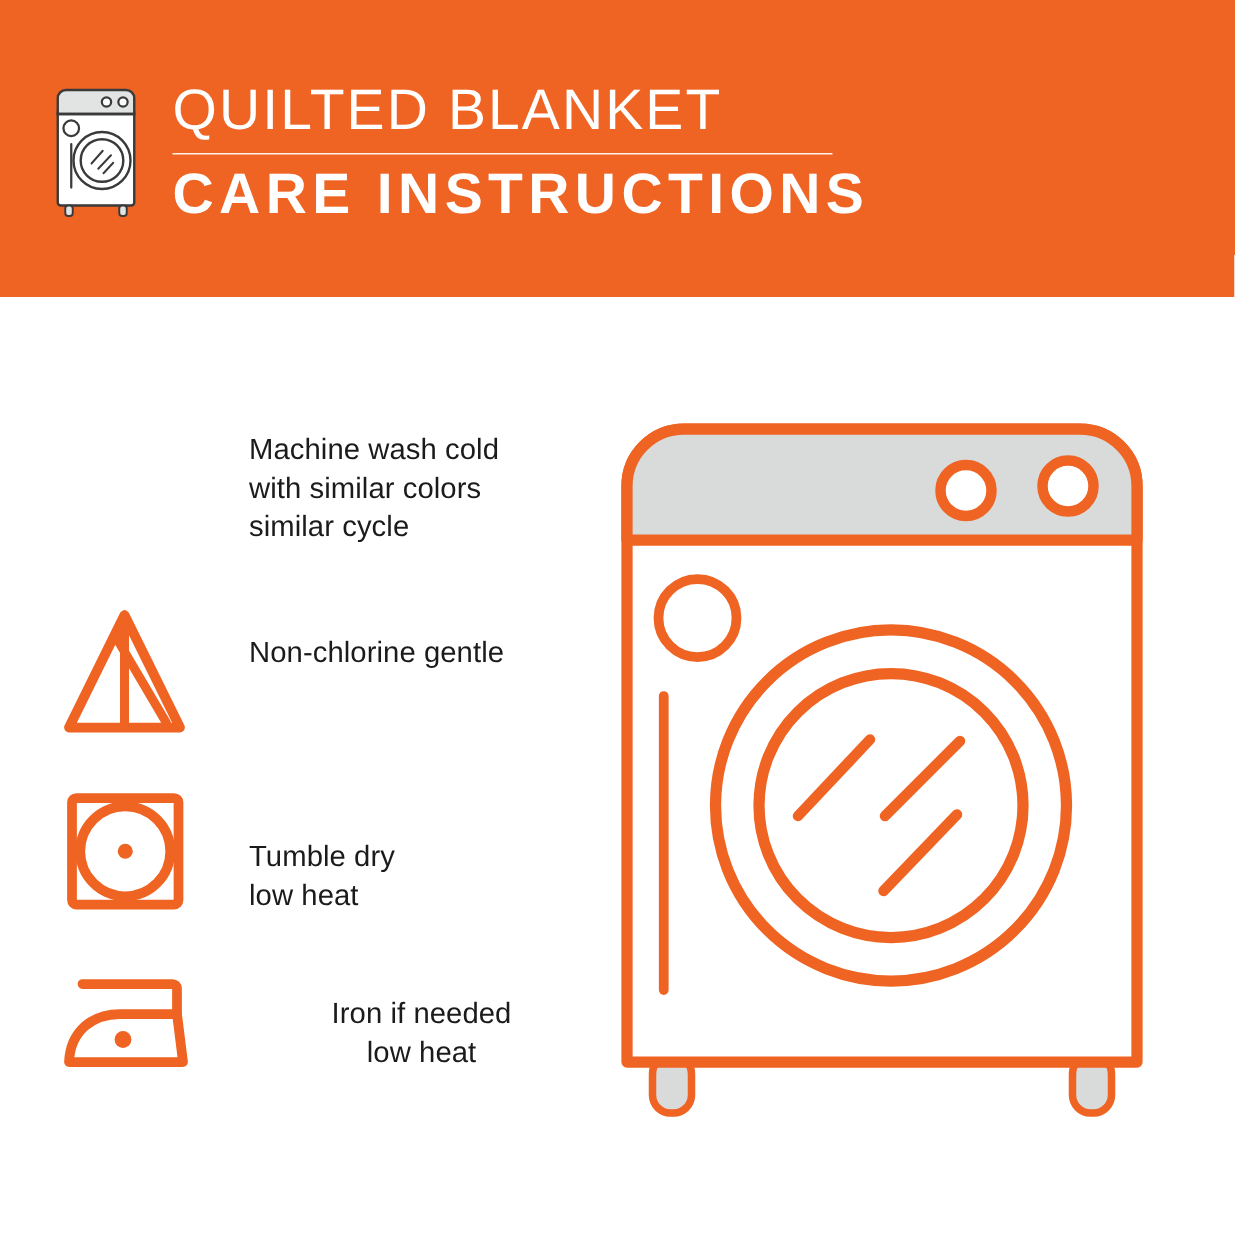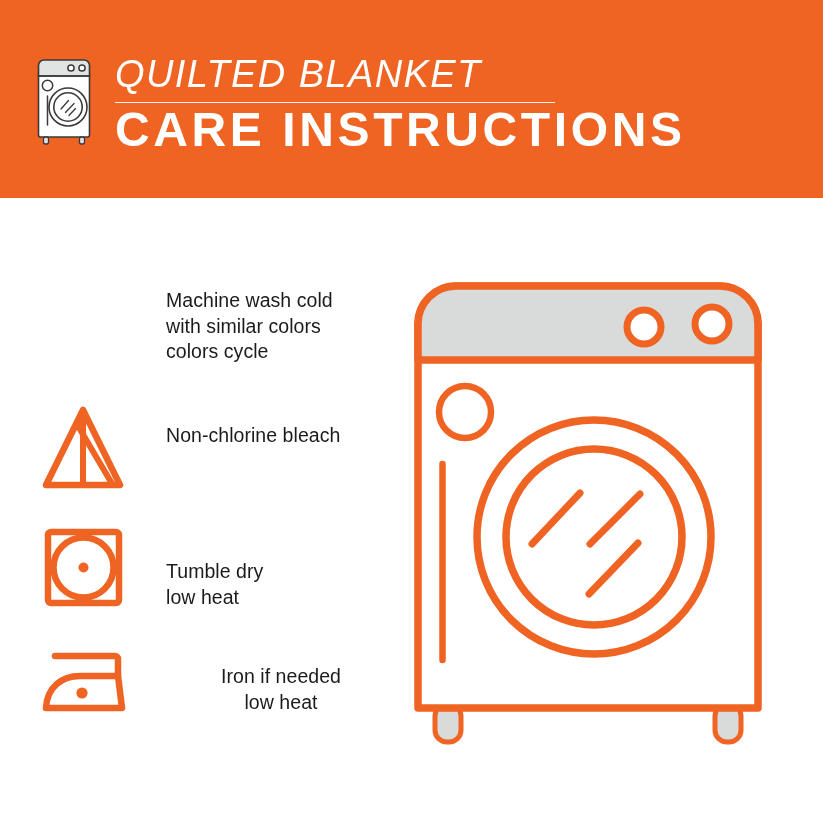--- a/index.html
+++ b/index.html
@@ -43,32 +43,31 @@
     width: 460px;
   }
   #title-primary {
     font-family: "Liberation Sans", sans-serif;
     font-size: 38px;
     font-weight: 300;
     letter-spacing: 1.4px;
     color: #ffffff;
     line-height: 44px;
     white-space: nowrap;
-    font-style: italic;
   }
   #title-rule {
     width: 440px;
     height: 1px;
     background: #ffffff;
     opacity: .92;
     margin: 6px 0 5px 0;
   }
   #title-secondary {
     font-family: "Liberation Sans", sans-serif;
-    font-size: 48px;
+    font-size: 38px;
     font-weight: 700;
     letter-spacing: 3.6px;
     color: #ffffff;
     line-height: 44px;
     white-space: nowrap;
   }
 
   
   #care-list {
     position: absolute;
@@ -153,34 +152,34 @@
       <div id="title-secondary">CARE INSTRUCTIONS</div>
     </div>
   </div>
 
   <div id="care-list">
 
     <div class="care-row" style="top:84px;">
       <div class="care-text" style="top:6px;">
         <span>Machine wash cold</span>
         <span>with similar colors</span>
-        <span>colors cycle</span>
+        <span>similar cycle</span>
       </div>
     </div>
 
     <div class="care-row" style="top:206px;">
       <div class="care-icon">
         <svg viewBox="0 0 100 92" width="100" height="92" aria-hidden="true">
           <path d="M45 6 L82 81 L8 81 Z" fill="none" stroke="#ef6323" stroke-width="6.5" stroke-linejoin="round"></path>
           <line x1="45" y1="14" x2="45" y2="78" stroke="#ef6323" stroke-width="6" stroke-linecap="round"></line>
           <line x1="40" y1="22" x2="73" y2="78" stroke="#ef6323" stroke-width="6" stroke-linecap="round"></line>
         </svg>
       </div>
       <div class="care-text" style="top:19px;">
-        <span>Non-chlorine bleach</span>
+        <span>Non-chlorine gentle</span>
       </div>
     </div>
 
     <div class="care-row" style="top:325px;">
       <div class="care-icon">
         <svg viewBox="0 0 100 92" width="100" height="92" aria-hidden="true">
           <rect x="10" y="9" width="71" height="71" rx="3" fill="none" stroke="#ef6323" stroke-width="6.5"></rect>
           <circle cx="45.5" cy="44.5" r="30" fill="none" stroke="#ef6323" stroke-width="6.5"></circle>
           <circle cx="45.5" cy="44.5" r="5" fill="#ef6323"></circle>
         </svg>

